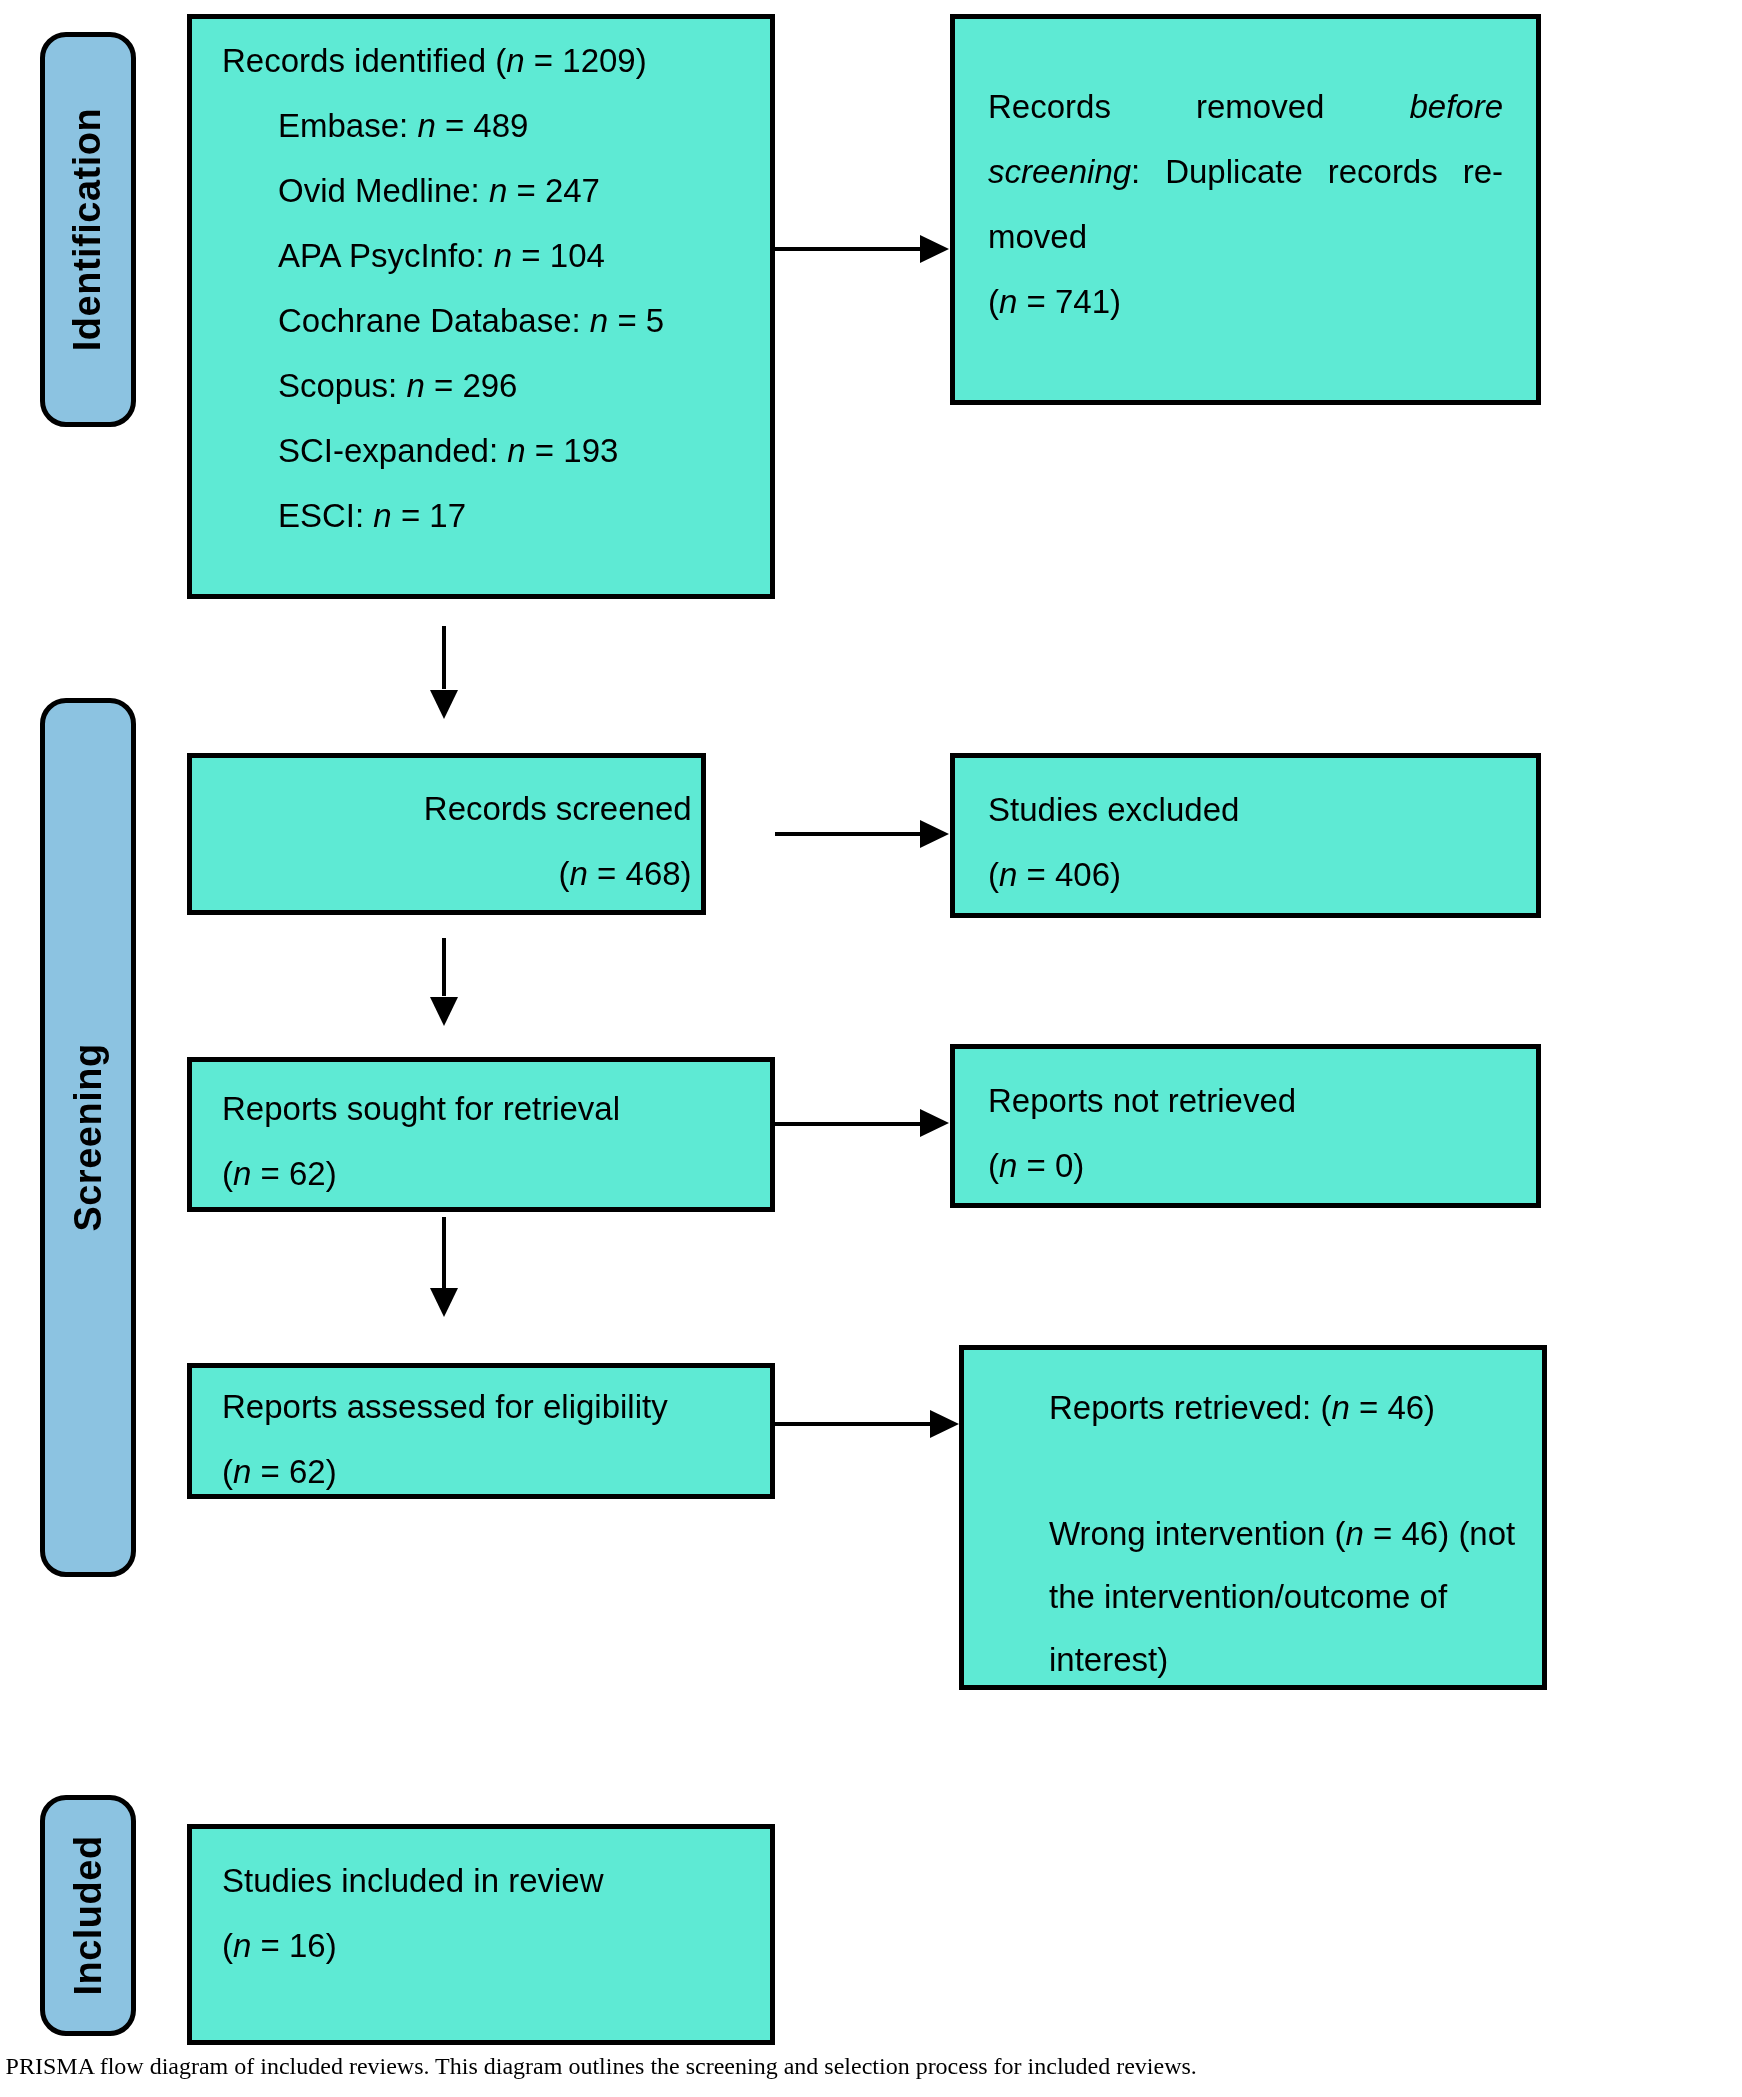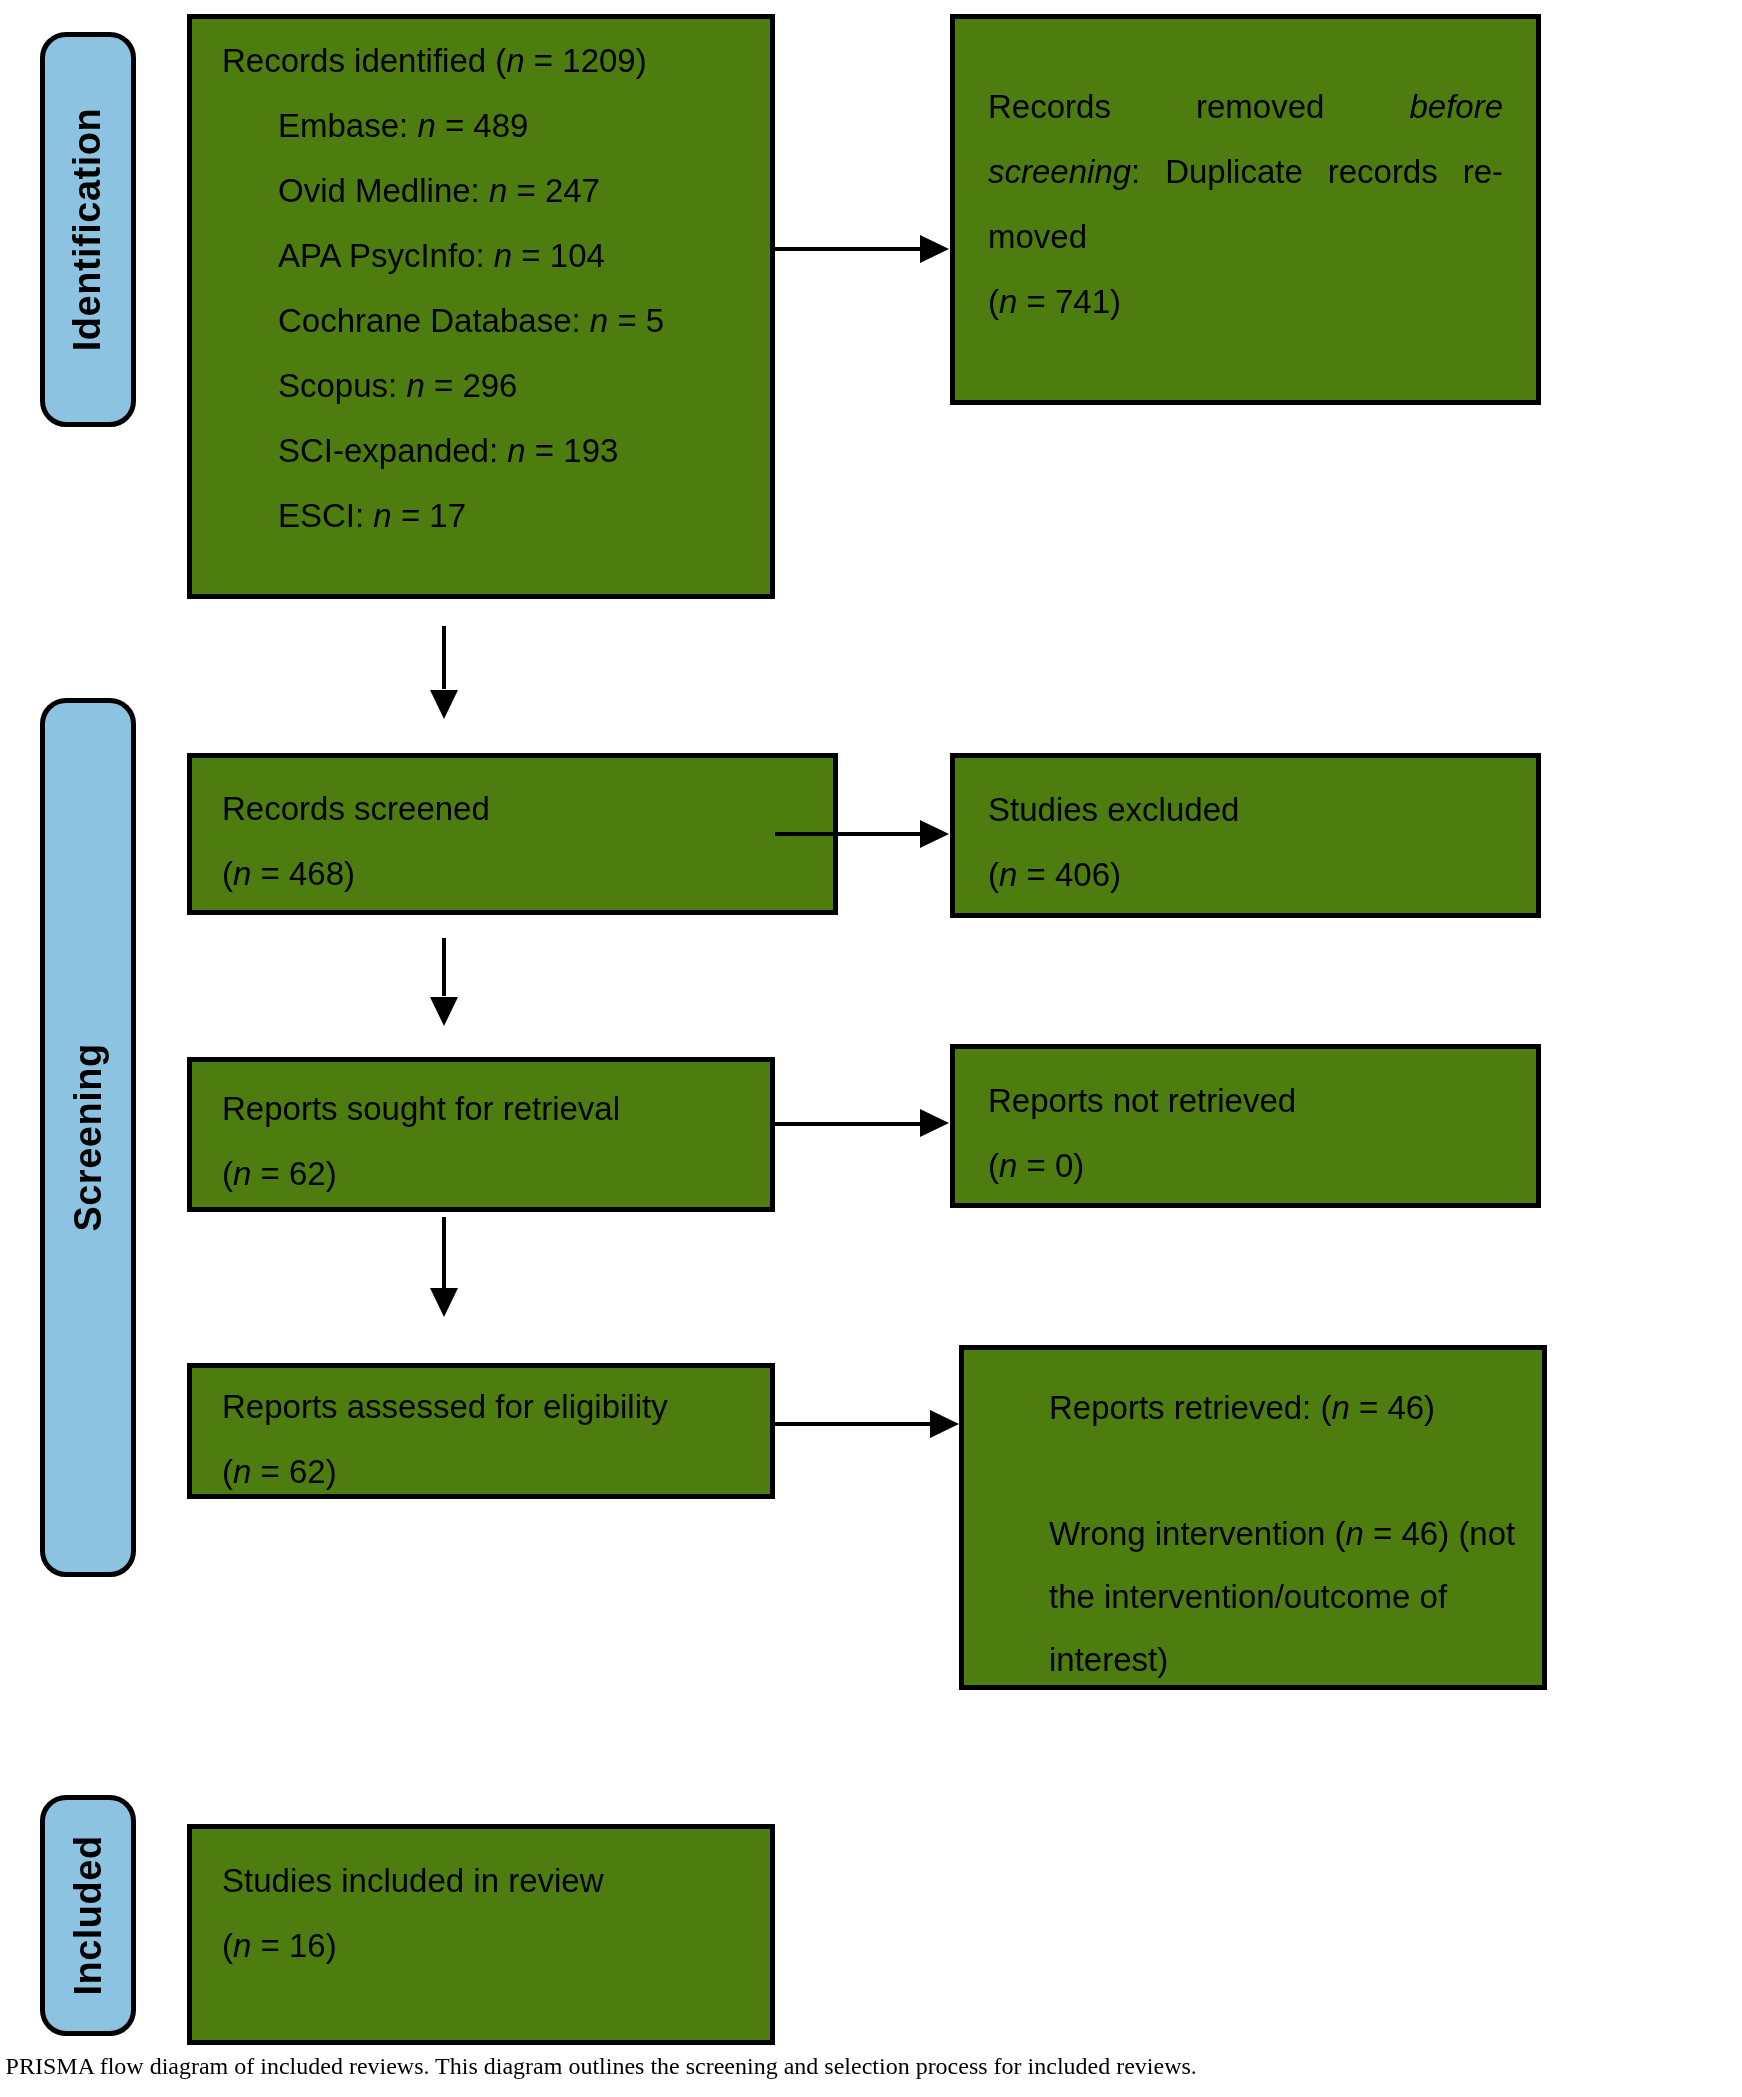--- a/index.html
+++ b/index.html
@@ -10,27 +10,27 @@
   .stage{position:absolute;left:40px;width:96px;background:#8CC3E1;
          border:5.6px solid #000;border-radius:26px;
          display:flex;align-items:center;justify-content:center;box-sizing:border-box;}
   .stage span{transform:rotate(-90deg);white-space:nowrap;
               font-weight:bold;font-size:38px;letter-spacing:0.5px;}
   #stage-identification{top:31.5px;height:395px;}
   #stage-screening{top:698px;height:879px;}
   #stage-included{top:1795px;height:241px;}
 
   
-  .fbox{position:absolute;background:#4d7c0f;border:5.6px solid #000;box-sizing:border-box;
+  .fbox{position:absolute;background:#5eead4;border:5.6px solid #000;box-sizing:border-box;
         font-size:33px;line-height:65px;}
   .fbox i{font-style:italic;}
   #box-identified{left:187px;top:14px;width:588px;height:585px;padding:9.4px 19px 0 30px;}
   #box-removed{left:950px;top:14px;width:591px;height:391px;padding:55px 33px 0 33px;}
   #box-removed .just{text-align:justify;}
-  #box-screened{left:187px;top:753px;width:651px;height:162px;padding:18px 9.4px 0 30px;}
+  #box-screened{left:187px;top:753px;width:519px;height:162px;padding:18px 9.4px 0 30px;text-align:right;}
   #box-excluded{left:950px;top:753px;width:591px;height:165px;padding:19px 9.4px 0 33px;}
   #box-sought{left:187px;top:1046px;width:588px;height:155px;padding:14px 9.4px 0 30px;margin-top:11px;}
   #box-notretrieved{left:950px;top:1044px;width:591px;height:164px;padding:19px 9px 0 33px;}
   #box-assessed{left:187px;top:1363px;width:588px;height:136px;padding:5.6px 9.4px 0 30px;}
   #box-reports-excluded{left:959px;top:1345px;width:588px;height:345px;
                         padding:26px 9.4px 0 85px;line-height:63px;}
   #box-reports-excluded .gap{margin-top:63px;}
   #box-studies{left:187px;top:1824px;width:588px;height:221px;padding:19px 2px 0 30px;}
   .sources{margin-left:56px;}
 

